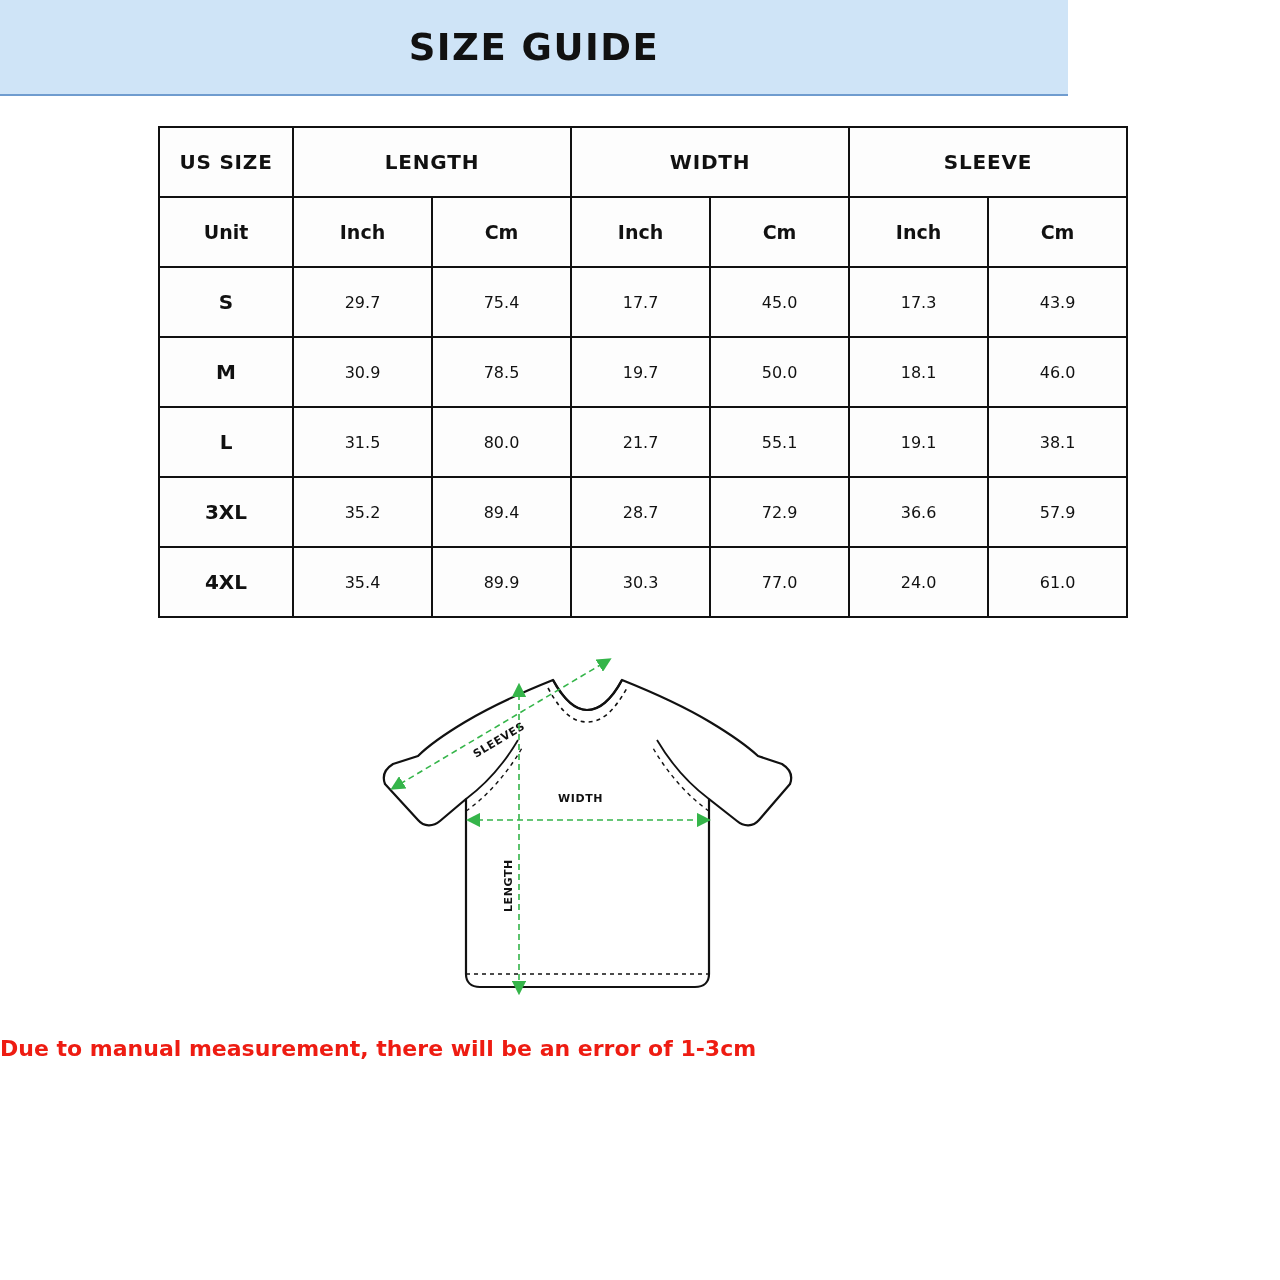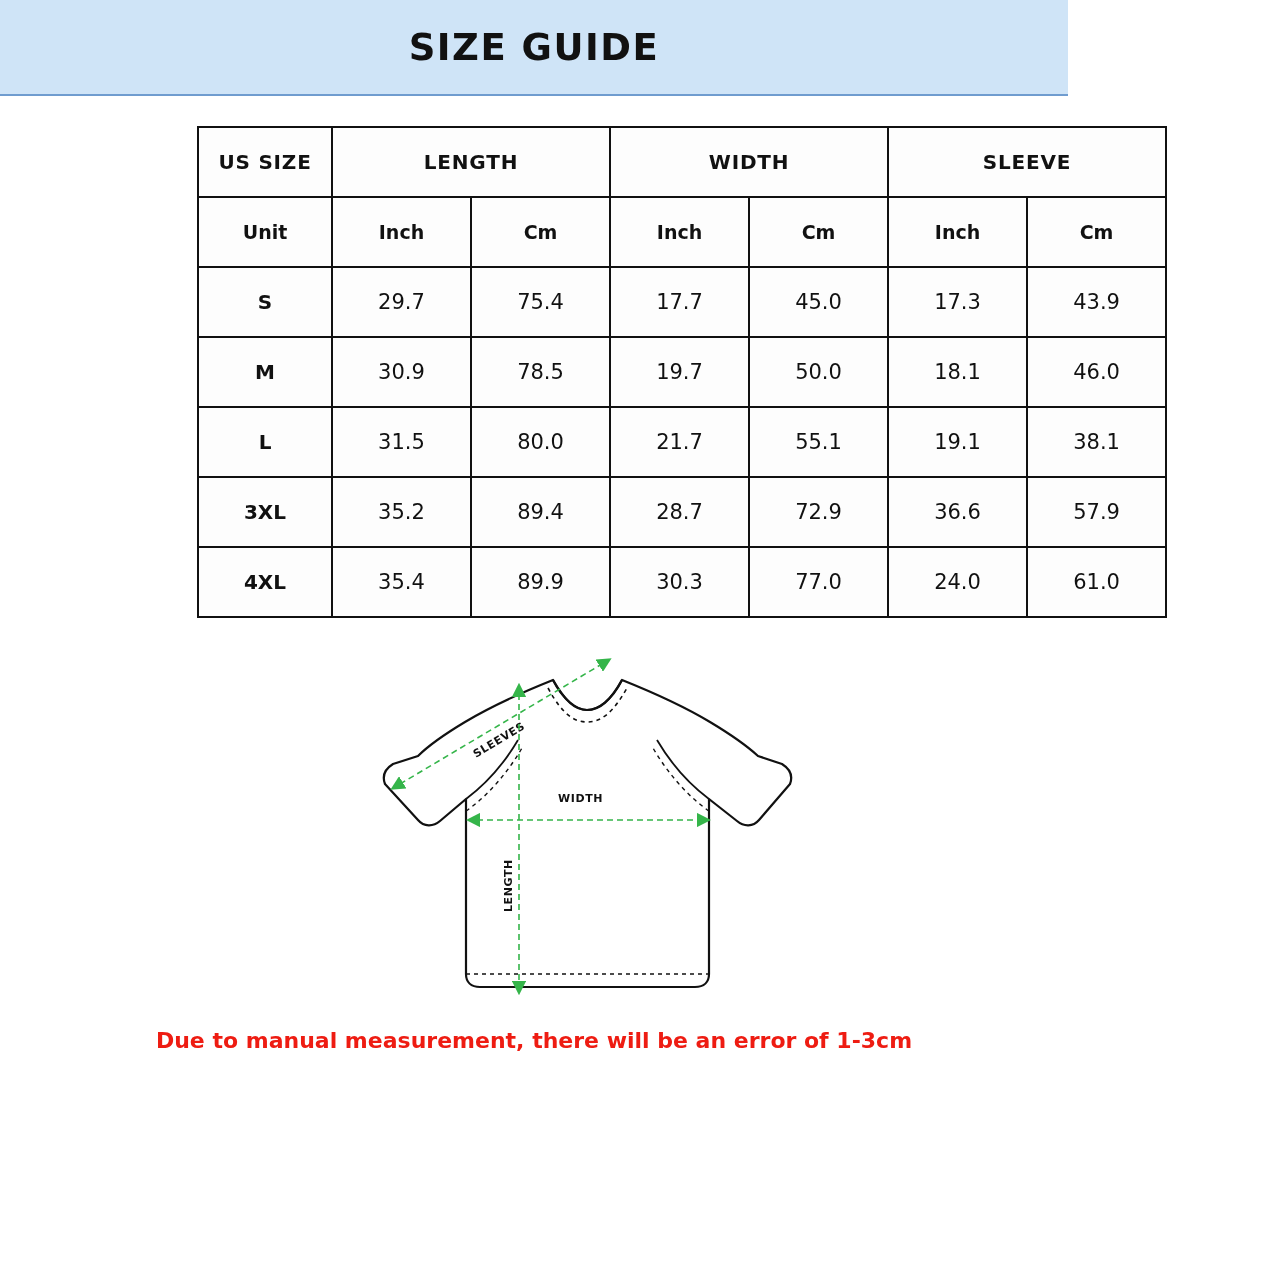--- a/index.html
+++ b/index.html
@@ -34,21 +34,20 @@
     font-size: 37px;
     font-weight: bold;
     letter-spacing: 1.5px;
     color: #111111;
     font-family: "DejaVu Sans", sans-serif;
   }
   
   .table-wrap {
     padding: 30px 64px 0 158px;
     box-sizing: border-box;
-    margin-left: 39px;
   }
   table.size-table {
     border-collapse: collapse;
     width: 966px;
     table-layout: fixed;
   }
   table.size-table td, table.size-table th {
     border: 2px solid #111111;
     text-align: center;
     vertical-align: middle;
@@ -63,43 +62,43 @@
     letter-spacing: 0.8px;
   }
   table.size-table tbody tr.unit-row td {
     height: 66px;
     font-size: 19px;
     font-weight: bold;
     border-radius: 8px;
   }
   table.size-table tbody tr.data-row td {
     height: 66px;
-    font-size: 21px;
+    font-size: 16px;
   }
   table.size-table tbody tr.data-row td.size-cell {
     font-weight: bold;
     font-size: 20px;
   }
   col.c-size { width: 134px; }
   col.c-val  { width: 139px; }
   
   .diagram {
     position: relative;
     width: 1280px;
     height: 360px;
     margin-top: 26px;
   }
   .diagram svg {
     display: block;
     margin: 0 auto;
   }
   
   .footer-note {
-    text-align: center;
-    margin-top: 24px;
+    text-align: left;
+    margin-top: 32px;
     color: #ee1c12;
     font-size: 22px;
     font-weight: bold;
     font-family: "DejaVu Sans", sans-serif;
   }
   .label-text {
     font-family: "DejaVu Sans", sans-serif;
     font-size: 11px;
     font-weight: bold;
     fill: #111111;

